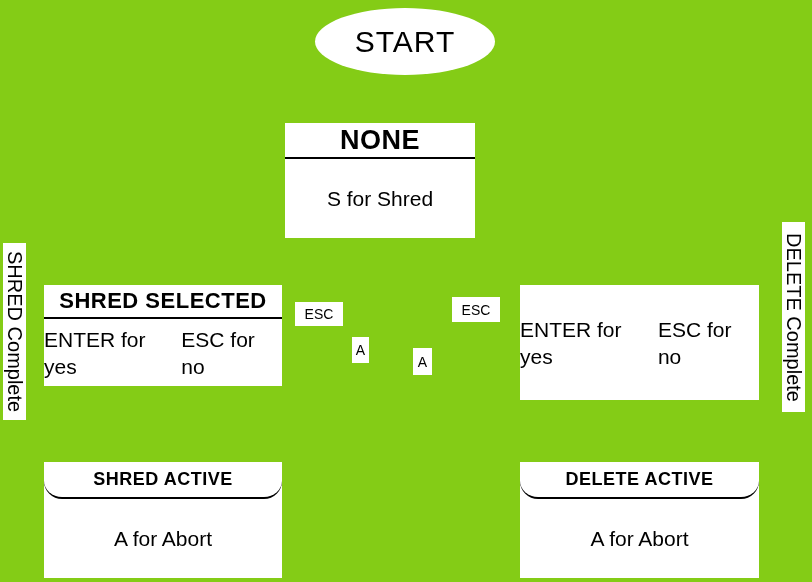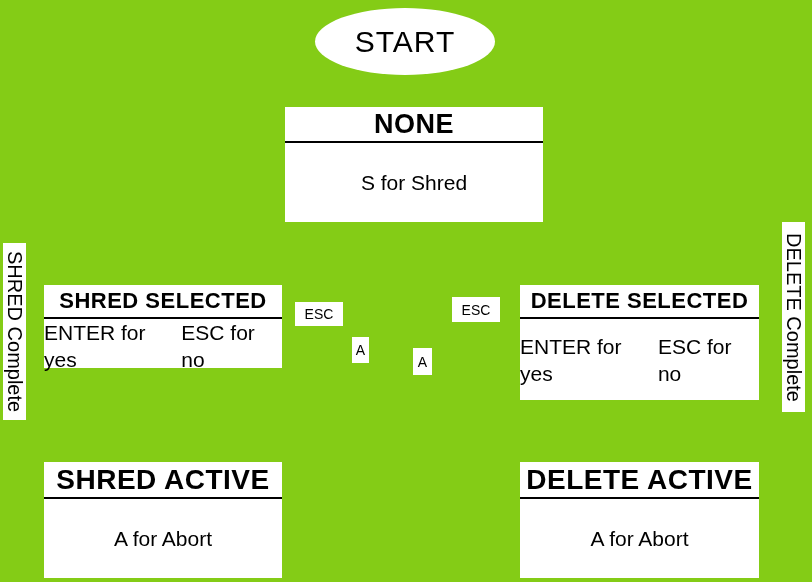--- a/index.html
+++ b/index.html
@@ -40,33 +40,33 @@
     letter-spacing: 0.5px;
   }
   .node .body {
     flex: 1 1 auto;
     display: flex; flex-direction: row;
     align-items: center; justify-content: center;
     font-size: 21px;
     line-height: 27px;
   }
 
-  #node-none            { left: 285px; top: 107px; width: 258px; height: 115px; justify-content: center; }
+  #node-none            { left: 285px; top: 123px; width: 190px; height: 115px; justify-content: center; }
   #node-none .title     { height: 34px; font-size: 27px; }
   #node-none .body      { line-height: 28px; }
 
-  #node-shred-selected  { left: 44px;  top: 285px; width: 238px; height: 83px; }
+  #node-shred-selected  { left: 44px;  top: 285px; width: 238px; height: 101px; }
   #node-delete-selected { left: 520px; top: 285px; width: 239px; height: 115px; }
   #node-shred-selected .title,
   #node-delete-selected .title { height: 32px; font-size: 22px; }
 
   #node-shred-active    { left: 44px;  top: 462px; width: 238px; height: 116px; }
   #node-delete-active   { left: 520px; top: 462px; width: 239px; height: 116px; justify-content: center; }
   #node-shred-active .title,
-  #node-delete-active .title { height: 35px; font-size: 28px; }
+  #node-delete-active .title { height: 35px; font-size: 18px; border-radius: 18px; }
 
   
   .chip {
     position: absolute;
     background: #ffffff;
     display: flex; align-items: center; justify-content: center;
     font-size: 14px;
   }
   #chip-esc-left  { left: 295px; top: 302px; width: 48px; height: 24px; }
   #chip-esc-right { left: 452px; top: 297px; width: 48px; height: 25px; }
@@ -101,21 +101,20 @@
 
   <div class="node" id="node-shred-selected">
     <div class="title">SHRED SELECTED</div>
     <div class="body">
       <span>ENTER for yes</span>
       <span>ESC for no</span>
     </div>
   </div>
 
   <div class="node" id="node-delete-selected">
-    <div class="title">DELETE SELECTED</div>
     <div class="body">
       <span>ENTER for yes</span>
       <span>ESC for no</span>
     </div>
   </div>
 
   <div class="node" id="node-shred-active">
     <div class="title">SHRED ACTIVE</div>
     <div class="body">
       <span>A for Abort</span>

